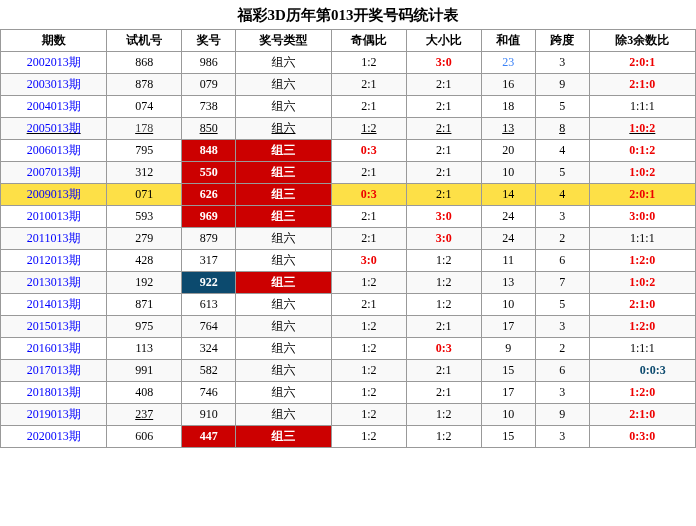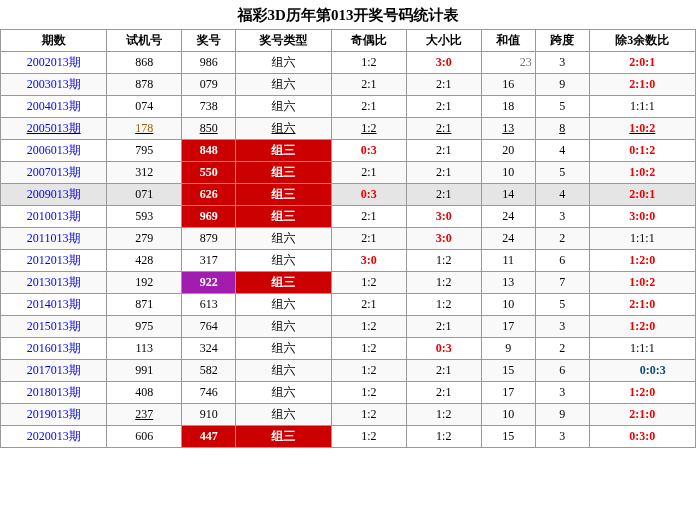--- a/index.html
+++ b/index.html
@@ -60,21 +60,21 @@
     </tr>
   </thead>
   <tbody id="table-body">
   <tr style="background: rgb(255, 255, 255);">
         <td style="color: rgb(0, 0, 255);">2002013期</td>
         <td style="color: rgb(0, 0, 0);">868</td>
         <td style="color: rgb(0, 0, 0);">986</td>
         <td style="color: rgb(0, 0, 0);">组六</td>
         <td style="color: rgb(0, 0, 0);">1:2</td>
         <td style="color: rgb(238, 0, 0); font-weight: bold;">3:0</td>
-        <td style="color: #737373; text-align: right;">23</td>
+        <td style="color: #3b82f6;">23</td>
         <td style="color: rgb(0, 0, 0);">3</td>
         <td style="color: rgb(238, 0, 0); font-weight: bold;">2:0:1</td>
       </tr>
       <tr style="background: rgb(249, 249, 249);">
         <td style="color: rgb(0, 0, 255);">2003013期</td>
         <td style="color: rgb(0, 0, 0);">878</td>
         <td style="color: rgb(0, 0, 0);">079</td>
         <td style="color: rgb(0, 0, 0);">组六</td>
         <td style="color: rgb(0, 0, 0);">2:1</td>
         <td style="color: rgb(0, 0, 0);">2:1</td>
@@ -88,21 +88,21 @@
         <td style="color: rgb(0, 0, 0);">738</td>
         <td style="color: rgb(0, 0, 0);">组六</td>
         <td style="color: rgb(0, 0, 0);">2:1</td>
         <td style="color: rgb(0, 0, 0);">2:1</td>
         <td style="color: rgb(0, 0, 0);">18</td>
         <td style="color: rgb(0, 0, 0);">5</td>
         <td style="color: rgb(0, 0, 0);">1:1:1</td>
       </tr>
       <tr style="background: rgb(249, 249, 249); text-decoration: underline;">
         <td style="color: rgb(0, 0, 255);">2005013期</td>
-        <td style="color: #a16207;">178</td>
+        <td style="color: #404040;">178</td>
         <td style="color: rgb(0, 0, 0);">850</td>
         <td style="color: rgb(0, 0, 0);">组六</td>
         <td style="color: rgb(0, 0, 0);">1:2</td>
         <td style="color: rgb(0, 0, 0);">2:1</td>
         <td style="color: rgb(0, 0, 0);">13</td>
         <td style="color: rgb(0, 0, 0);">8</td>
         <td style="color: rgb(238, 0, 0); font-weight: bold;">1:0:2</td>
       </tr>
       <tr style="background: rgb(255, 255, 255);">
         <td style="color: rgb(0, 0, 255);">2006013期</td>
@@ -119,21 +119,21 @@
         <td style="color: rgb(0, 0, 255);">2007013期</td>
         <td style="color: rgb(0, 0, 0);">312</td>
         <td style="background: rgb(204, 0, 0); color: rgb(255, 255, 255); font-weight: bold;">550</td>
         <td style="background: rgb(204, 0, 0); color: rgb(255, 255, 255); font-weight: bold;">组三</td>
         <td style="color: rgb(0, 0, 0);">2:1</td>
         <td style="color: rgb(0, 0, 0);">2:1</td>
         <td style="color: rgb(0, 0, 0);">10</td>
         <td style="color: rgb(0, 0, 0);">5</td>
         <td style="color: rgb(238, 0, 0); font-weight: bold;">1:0:2</td>
       </tr>
-      <tr style="background: #e5e5e5; margin-left: 44px;">
+      <tr style="background: #fde047; margin-left: 44px;">
         <td style="color: rgb(0, 0, 255);">2009013期</td>
         <td style="color: rgb(0, 0, 0);">071</td>
         <td style="background: rgb(204, 0, 0); color: rgb(255, 255, 255); font-weight: bold;">626</td>
         <td style="background: rgb(204, 0, 0); color: rgb(255, 255, 255); font-weight: bold;">组三</td>
         <td style="color: rgb(238, 0, 0); font-weight: bold;">0:3</td>
         <td style="color: rgb(0, 0, 0);">2:1</td>
         <td style="color: rgb(0, 0, 0);">14</td>
         <td style="color: rgb(0, 0, 0);">4</td>
         <td style="color: rgb(238, 0, 0); font-weight: bold;">2:0:1</td>
       </tr>
@@ -166,21 +166,21 @@
         <td style="color: rgb(0, 0, 0);">组六</td>
         <td style="color: rgb(238, 0, 0); font-weight: bold;">3:0</td>
         <td style="color: rgb(0, 0, 0);">1:2</td>
         <td style="color: rgb(0, 0, 0);">11</td>
         <td style="color: rgb(0, 0, 0);">6</td>
         <td style="color: rgb(238, 0, 0); font-weight: bold;">1:2:0</td>
       </tr>
       <tr style="background: rgb(249, 249, 249);">
         <td style="color: rgb(0, 0, 255);">2013013期</td>
         <td style="color: rgb(0, 0, 0);">192</td>
-        <td style="background: #a21caf; color: rgb(255, 255, 255); font-weight: bold;">922</td>
+        <td style="background: #0c4a6e; color: rgb(255, 255, 255); font-weight: bold;">922</td>
         <td style="background: rgb(204, 0, 0); color: rgb(255, 255, 255); font-weight: bold;">组三</td>
         <td style="color: rgb(0, 0, 0);">1:2</td>
         <td style="color: rgb(0, 0, 0);">1:2</td>
         <td style="color: rgb(0, 0, 0);">13</td>
         <td style="color: rgb(0, 0, 0);">7</td>
         <td style="color: rgb(238, 0, 0); font-weight: bold;">1:0:2</td>
       </tr>
       <tr style="background: rgb(255, 255, 255);">
         <td style="color: rgb(0, 0, 255);">2014013期</td>
         <td style="color: rgb(0, 0, 0);">871</td>

